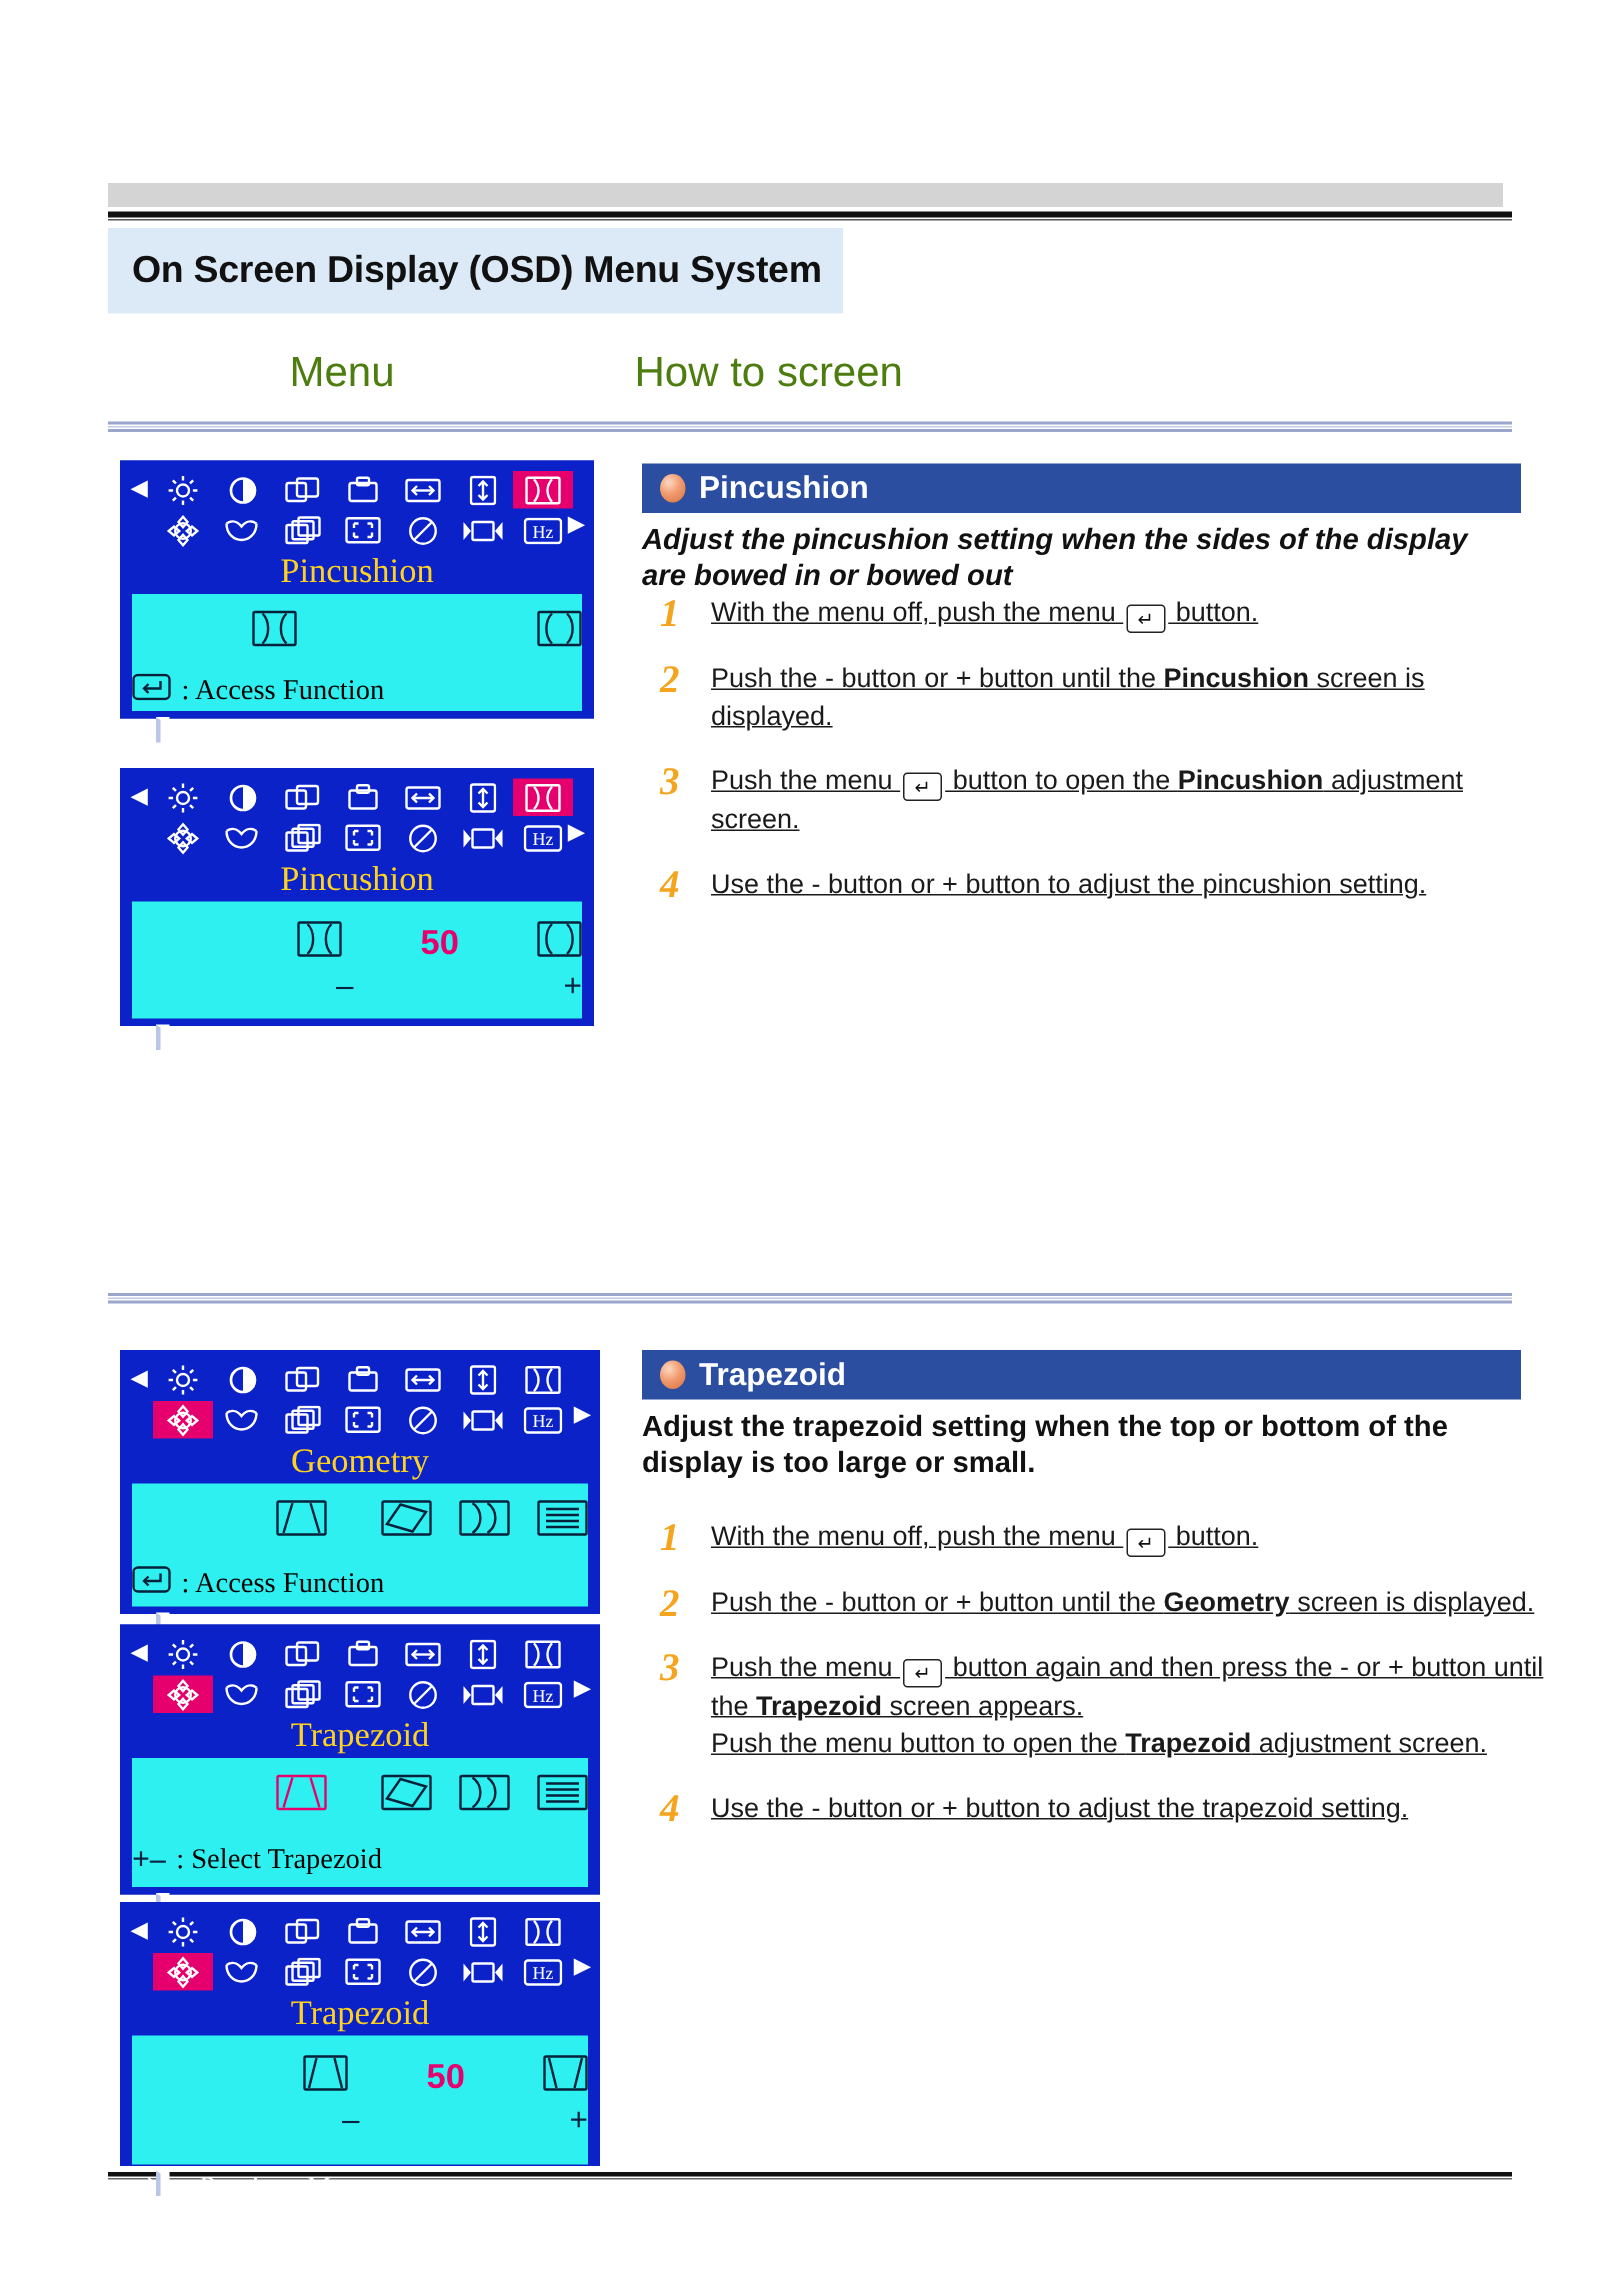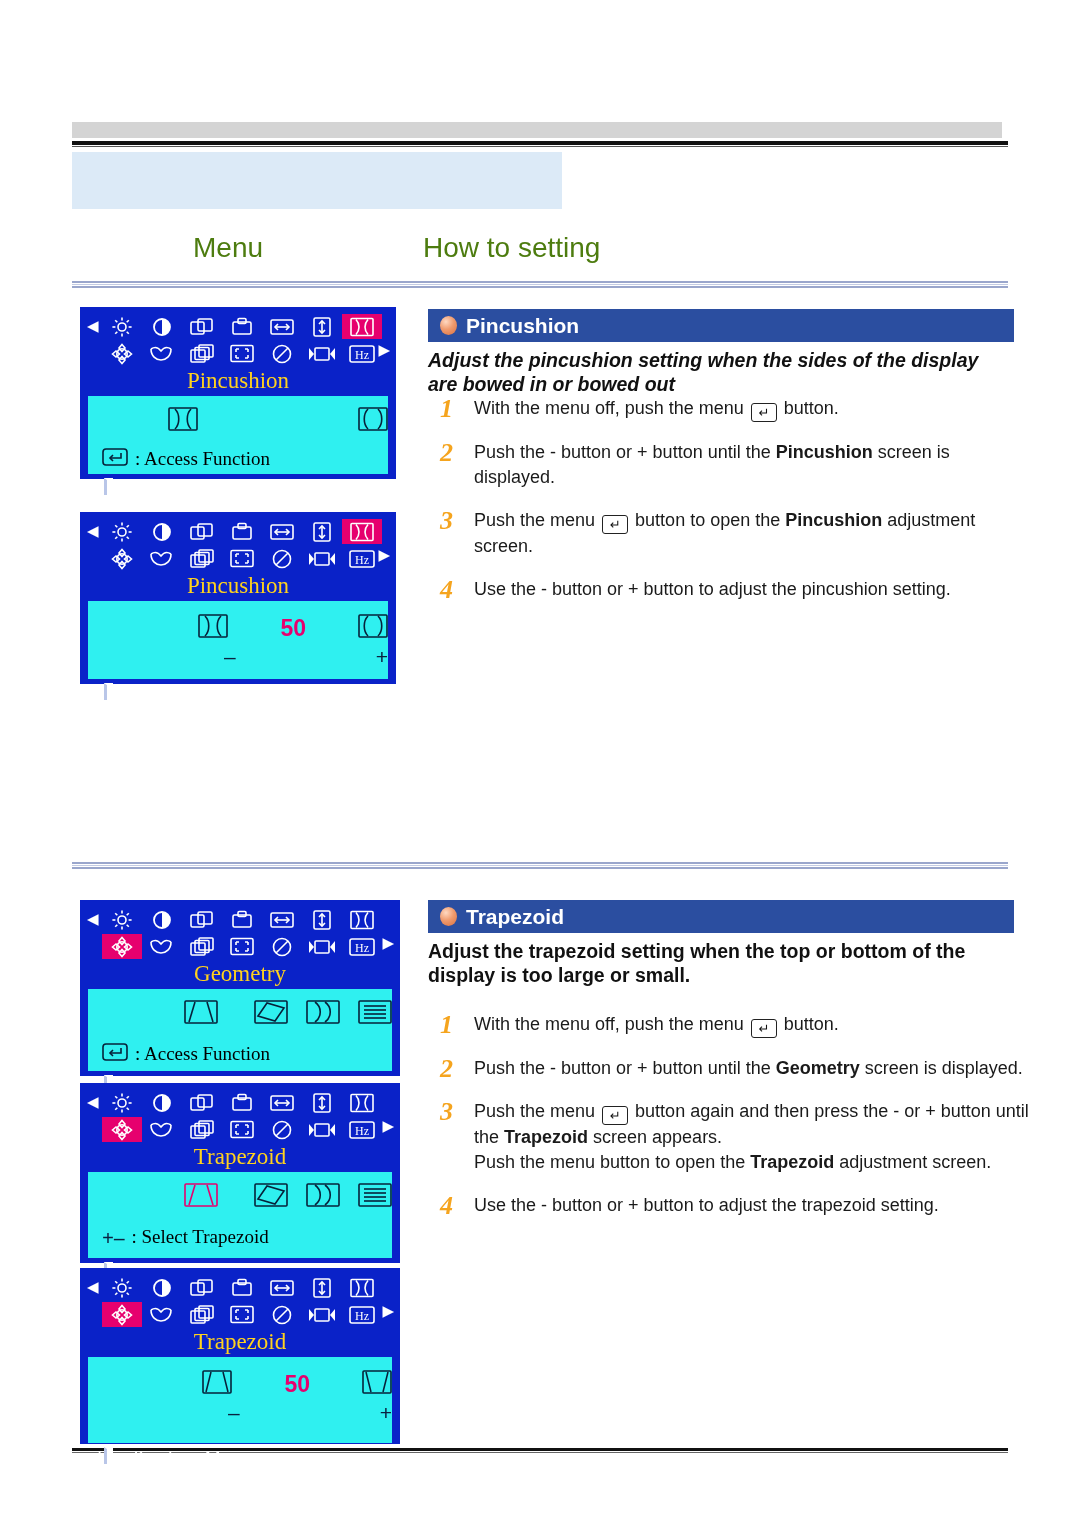--- a/index.html
+++ b/index.html
@@ -41,56 +41,57 @@
   .irow{position:absolute;left:20px;display:flex;gap:0px;text-align:right;}
   .irow.r1{top:5px;}
   .irow.r2{top:32px;}
   .icell{width:40px;height:25px;display:flex;align-items:center;justify-content:center;}
   .icell svg{display:block;}
   .icell.sel{background:#e6006e;}
 
   .osdtitle{text-align:center;color:#ffd21e;font-family:"Liberation Serif",serif;font-size:23px;line-height:1;padding-bottom:4px;}
   .cyan{background:#2ff0f0;margin:0 6px;position:relative;}
   .cyanrow{display:flex;align-items:center;justify-content:flex-end;}
-  .hint{font-family:"Liberation Serif",serif;font-size:19px;color:#000;padding-left:14px;display:flex;align-items:flex-start;gap:7px;}
+  .hint{font-family:"Liberation Serif",serif;font-size:19px;color:#000;display:flex;align-items:center;gap:7px;}
   .foot{font-family:"Liberation Serif",serif;font-size:19px;color:#fff;padding:3px 0 4px 14px;display:flex;align-items:center;gap:7px;}
   .val{font-family:"Liberation Sans",sans-serif;font-weight:bold;font-size:23px;color:#e6006e;}
   .pm{font-family:"Liberation Sans",sans-serif;font-size:21px;color:#0a2240;}
 
   
   .secthead{position:absolute;height:33px;background:#2b4ea0;display:flex;align-items:center;padding-left:12px;gap:9px;}
   .bullet{width:17px;height:19px;border-radius:50%;
     background:radial-gradient(circle at 35% 30%, #ffd9c2 0%, #f09b6e 45%, #d97040 100%);}
   .secthead .lbl{color:#fff;font-size:21px;font-weight:bold;letter-spacing:0px;}
 
   .desc{position:absolute;font-size:19.5px;font-weight:bold;color:#111;line-height:24px;width:580px;}
 
   .steps{position:absolute;width:600px;}
   .step{position:relative;padding-left:44px;margin-bottom:18px;}
   .step .num{position:absolute;left:10px;top:-2px;color:#f5a41e;font-size:26px;font-weight:bold;font-style:italic;font-family:"Liberation Serif",serif;}
-  .step .txt{font-size:18px;color:#1a1a1a;line-height:25px;}
+  .step .txt{font-size:18px;color:#1a1a1a;line-height:25px;text-decoration:underline;}
   .step .txt b{font-weight:bold;}
   .keybox{display:inline-flex;align-items:center;justify-content:center;
     width:24px;height:17px;border:1.6px solid #222;border-radius:3px;
     font-size:13px;line-height:1;vertical-align:-3px;margin:0 2px;color:#111;}
 </style>
 </head>
 <body>
 
 <div class="page">
 
   <div class="topgray"></div>
   <div class="topblack"></div>
   <div class="topblack2"></div>
 
   <div class="titleband"></div>
   <div class="titletab"></div>
+  <div class="titletext">On Screen Display (OSD) Menu System</div>
 
   <div class="colhead menu">Menu</div>
-  <div class="colhead how">How to setting</div>
+  <div class="colhead how">How to screen</div>
 
   <div class="hrule" style="top:281px">
     <div class="l1"></div>
       <div class="l2"></div>
       <div class="l3"></div>
   </div>
 
   <div class="hrule" style="top:862px">
     <div class="l1"></div>
       <div class="l2"></div>

